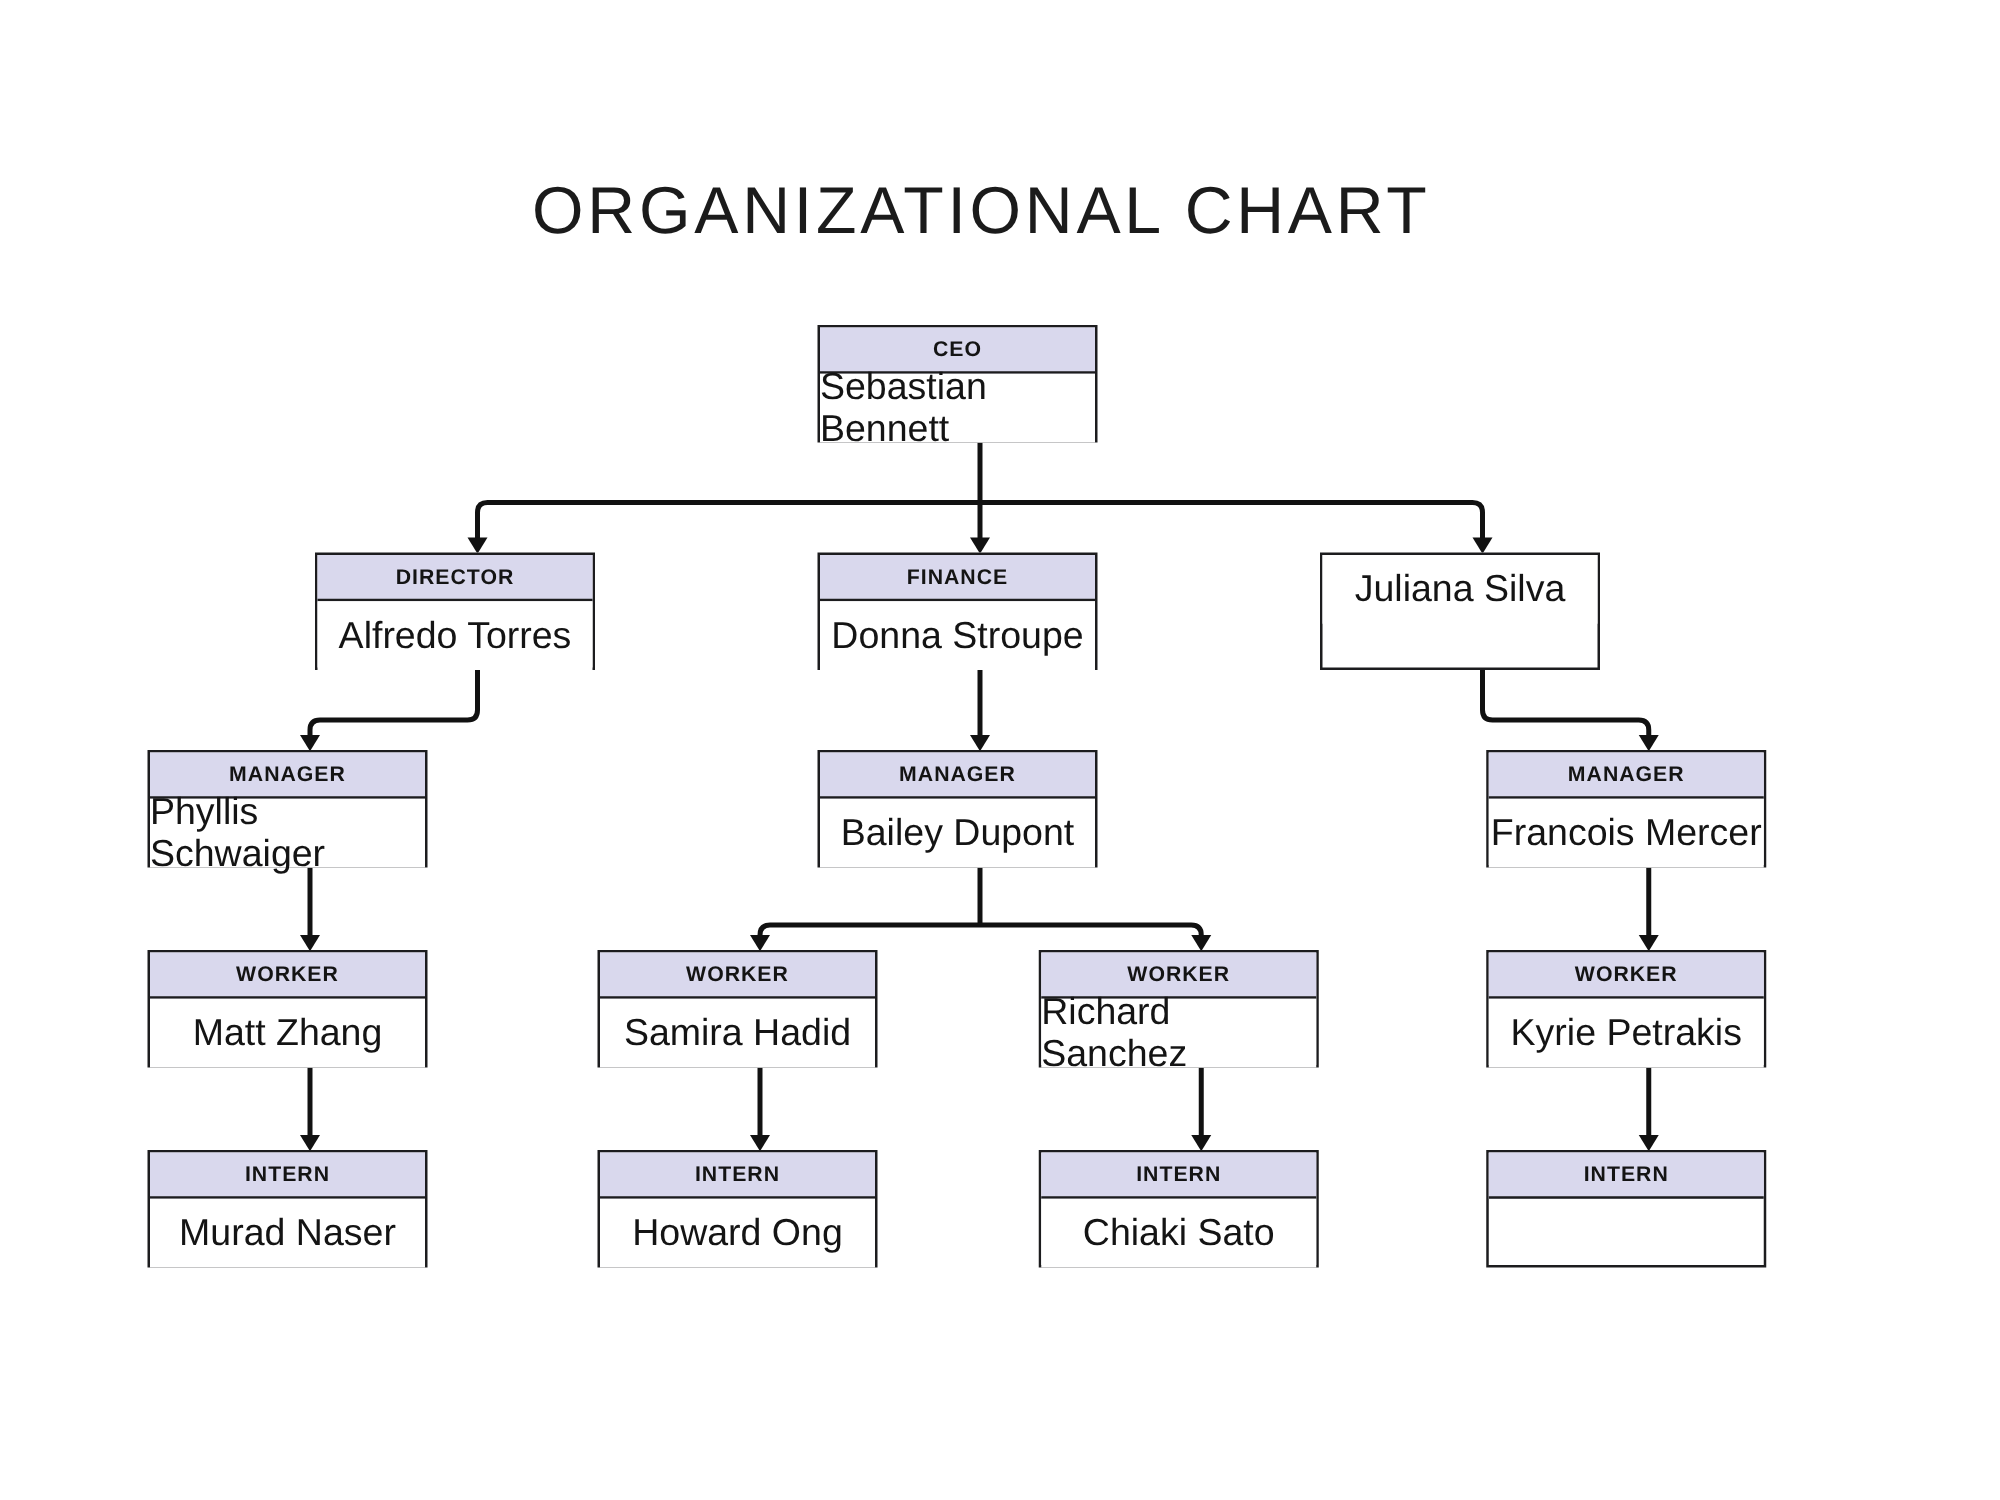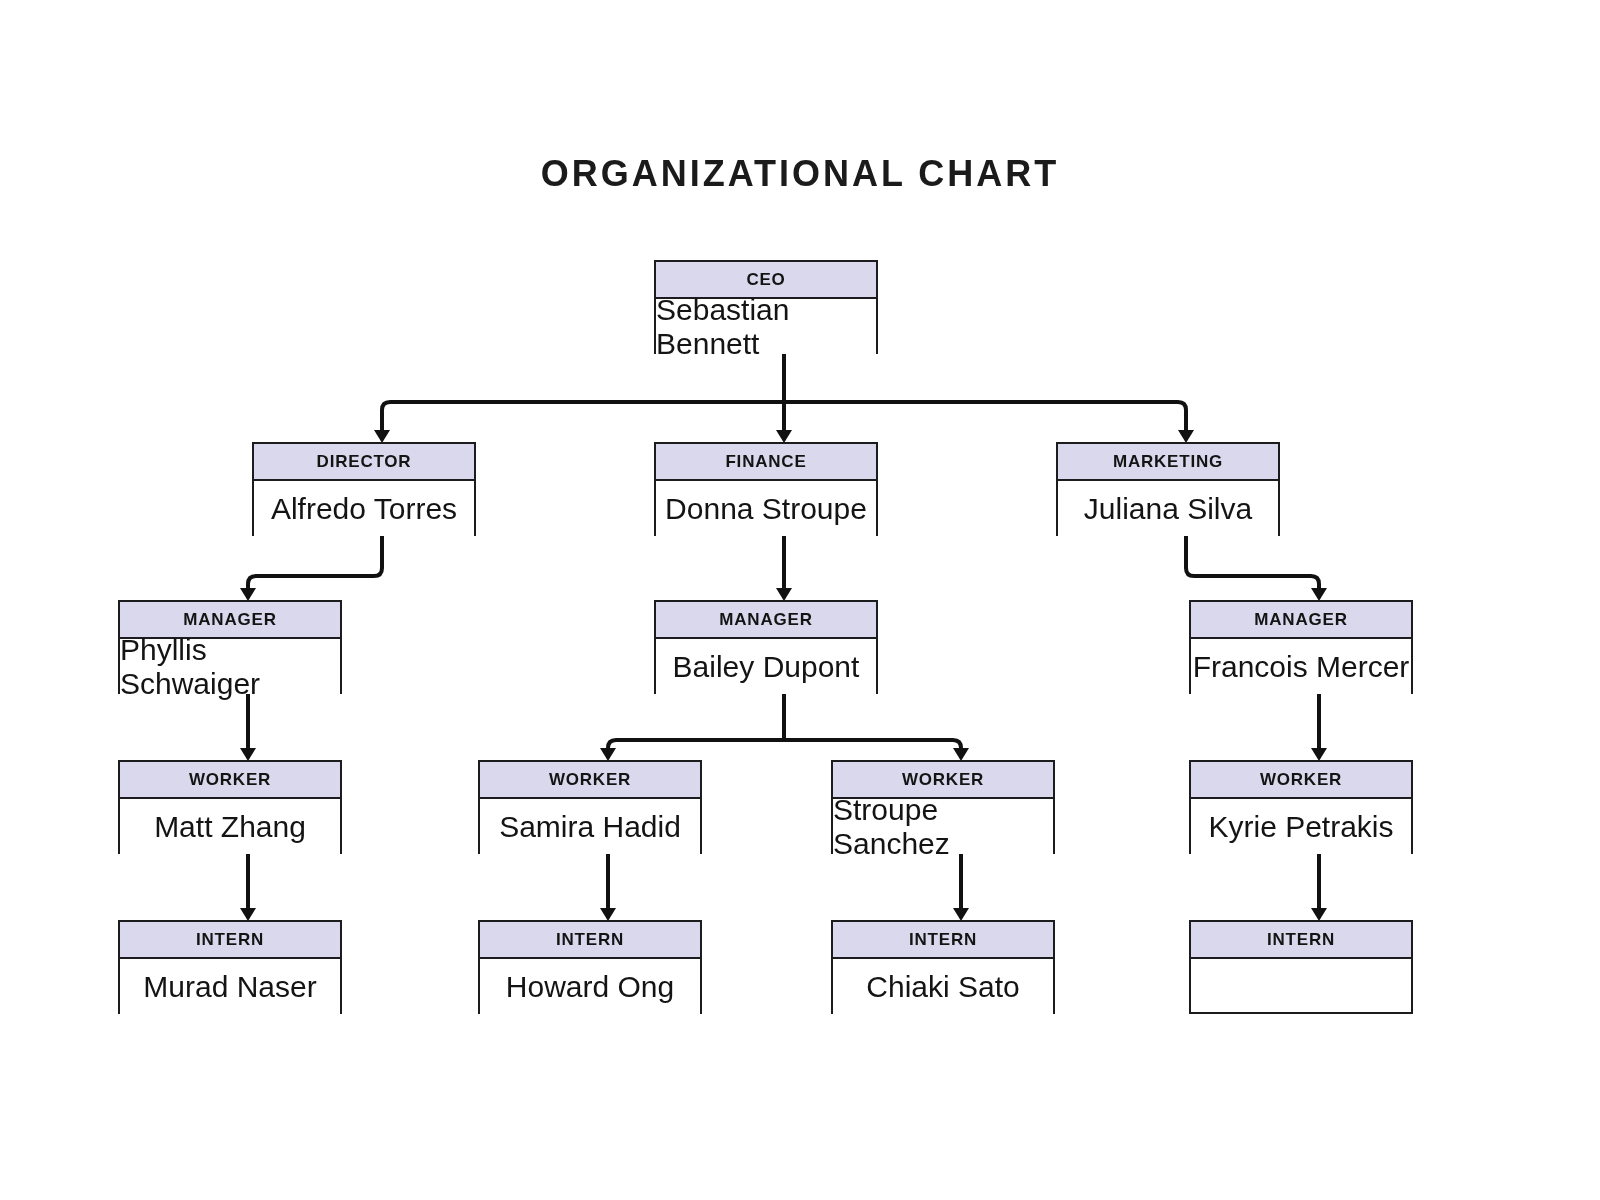--- a/index.html
+++ b/index.html
@@ -10,24 +10,24 @@
     background: #ffffff;
     font-family: "Liberation Sans", sans-serif;
     color: #161616;
     overflow: hidden;
   }
   .title {
     position: absolute;
     top: 138px;
     left: 0;
     width: 1570px;
-    margin: 15px;
+    margin: 0;
     text-align: center;
-    font-size: 36px;
-    font-weight: 700;
+    font-size: 53px;
+    font-weight: 400;
     letter-spacing: 3px;
     color: #1b1b1b;
   }
   #connector-layer {
     position: absolute;
     top: 0; left: 0;
     width: 1600px;
     height: 1200px;
   }
   .connector {
@@ -123,21 +123,20 @@
 
   <div class="node" style="left:654px;top:442px">
     <div class="node-header">FINANCE</div>
     <div class="node-body">Donna Stroupe</div>
   </div>
   <div class="node" style="left:252px;top:442px">
     <div class="node-header">DIRECTOR</div>
     <div class="node-body">Alfredo Torres</div>
   </div>
   <div class="node" style="left:1056px;top:442px">
-    <div class="node-header">MARKETING</div>
     <div class="node-body">Juliana Silva</div>
   </div>
 
   <div class="node" style="left:118px;top:600px">
     <div class="node-header">MANAGER</div>
     <div class="node-body">Phyllis Schwaiger</div>
   </div>
   <div class="node" style="left:654px;top:600px">
     <div class="node-header">MANAGER</div>
     <div class="node-body">Bailey Dupont</div>
@@ -150,21 +149,21 @@
   <div class="node" style="left:118px;top:760px">
     <div class="node-header">WORKER</div>
     <div class="node-body">Matt Zhang</div>
   </div>
   <div class="node" style="left:478px;top:760px">
     <div class="node-header">WORKER</div>
     <div class="node-body">Samira Hadid</div>
   </div>
   <div class="node" style="left:831px;top:760px">
     <div class="node-header">WORKER</div>
-    <div class="node-body">Stroupe Sanchez</div>
+    <div class="node-body">Richard Sanchez</div>
   </div>
   <div class="node" style="left:1189px;top:760px">
     <div class="node-header">WORKER</div>
     <div class="node-body">Kyrie Petrakis</div>
   </div>
 
   <div class="node" style="left:118px;top:920px">
     <div class="node-header">INTERN</div>
     <div class="node-body">Murad Naser</div>
   </div>

